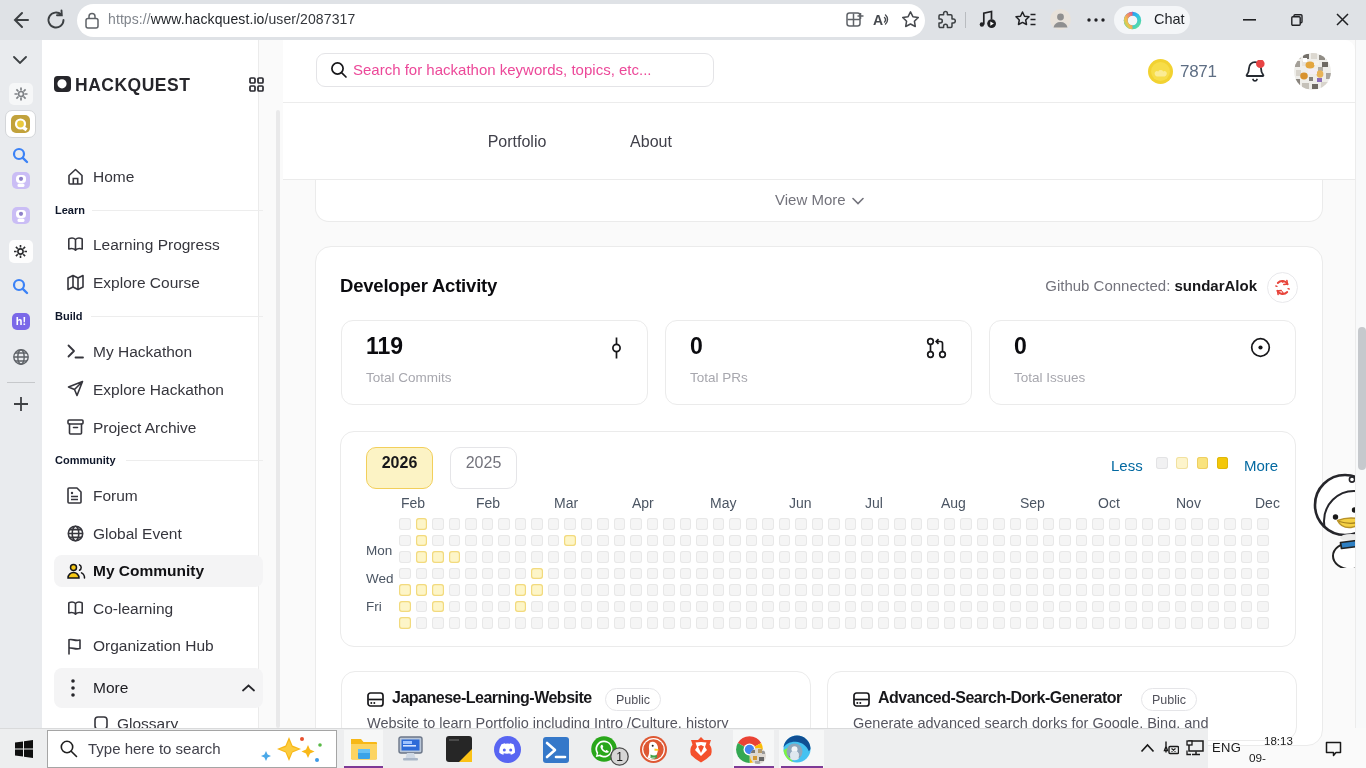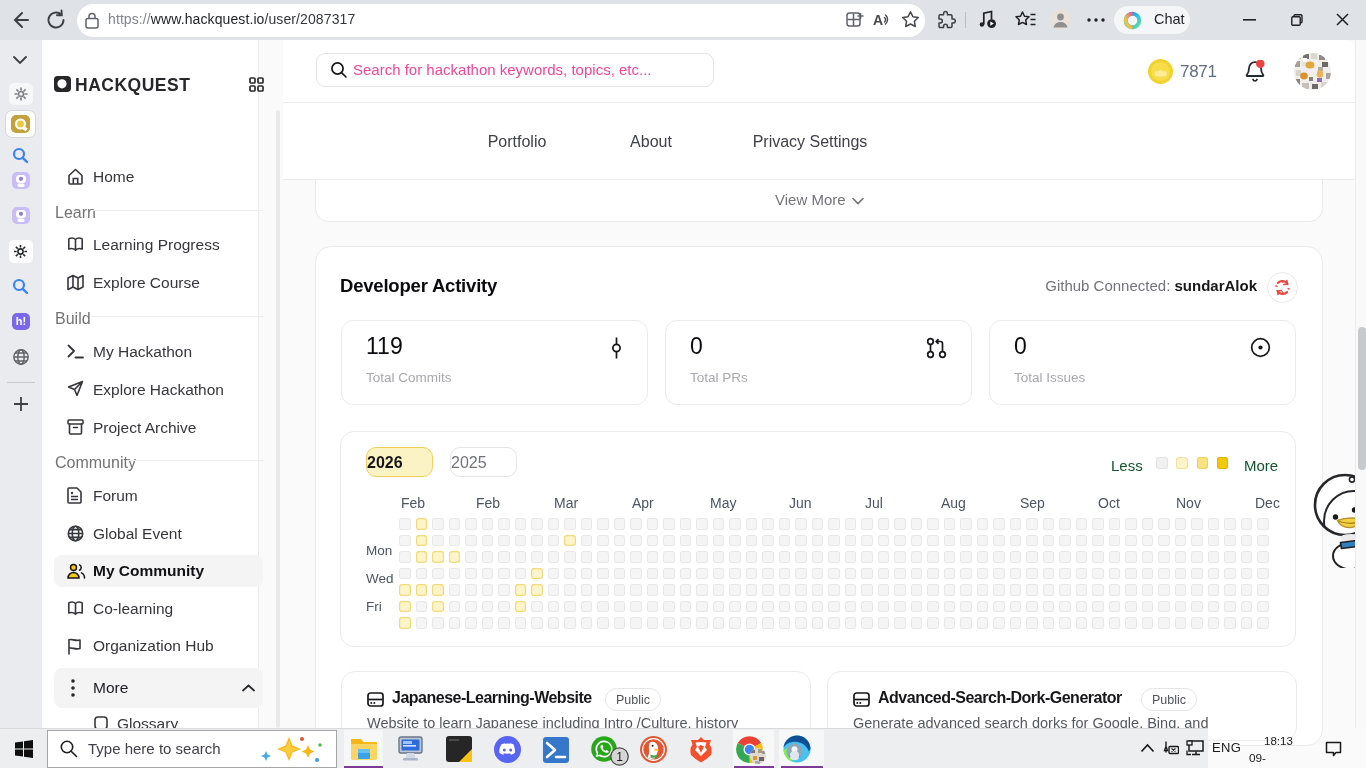--- a/index.html
+++ b/index.html
@@ -10,48 +10,48 @@
 #urlpill{position:absolute;left:77px;top:4px;width:848px;height:33px;background:#fff;border-radius:17px}
 #urltext{position:absolute;left:108px;top:11px;font-size:14px;color:#1d2025;letter-spacing:.1px}
 #urltext .gr{color:#80858c}
 #chatpill{position:absolute;left:1114px;top:6px;width:76px;height:28px;background:#f4f6f8;border-radius:14px}
 #chatpill span{position:absolute;left:40px;top:5px;font-size:14.5px;color:#1d2025}
 
 #strip{position:absolute;left:0;top:40px;width:42px;height:688px;background:#e9ebee}
 
 #sidebar{position:absolute;left:42px;top:40px;width:217px;height:688px;background:#fff;border-right:1px solid #ebebeb}
 .navtxt{position:absolute;left:51px;font-size:15.5px;color:#36363d;white-space:nowrap}
-.navlbl{position:absolute;left:13px;font-size:16px;font-weight:normal;color:#737373}
+.navlbl{position:absolute;left:13px;font-size:11px;font-weight:bold;color:#0f172a}
 .navline{position:absolute;height:1px;background:#ededed}
 .navpill{position:absolute;left:12px;width:209px;background:#f4f4f5;border-radius:8px}
 
 #header{position:absolute;left:283px;top:40px;width:1072px;height:63px;background:#fff;border-bottom:1px solid #ececec;border-top-right-radius:10px}
 #sbox{position:absolute;left:33px;top:13px;width:398px;height:34px;border:1px solid #e4e4e7;border-radius:9px}
 #sbox span{position:absolute;left:36px;top:7px;font-size:15px;color:#ec4899}
 #tabsrow{position:absolute;left:283px;top:103px;width:1072px;height:77px;background:#fff;border-bottom:1px solid #ebebeb}
 #ovpill{position:absolute;left:31px;top:18px;width:117px;height:42px;background:#f2f2f3;border-radius:10px;text-align:center;line-height:42px;font-size:16px;font-weight:bold;color:#17171a}
 .tab{position:absolute;top:18px;height:42px;line-height:42px;font-size:16px;color:#40404a}
 
 #main{position:absolute;left:283px;top:104px;width:1072px;height:624px;background:#fafafa}
 #vmcard{position:absolute;left:315px;top:180px;width:1008px;height:42px;background:#fff;border:1px solid #ebebeb;border-top:none;border-radius:0 0 14px 14px}
 #vmcard span{position:absolute;left:459px;top:11px;font-size:15px;color:#73737c}
 #devcard{position:absolute;left:315px;top:246px;width:1008px;height:500px;background:#fff;border:1px solid #ebebeb;border-radius:16px}
 #devttl{position:absolute;left:24px;top:28px;font-size:18.5px;font-weight:800;color:#0b0b0f;letter-spacing:-.2px}
 #ghline{position:absolute;right:65px;top:30px;font-size:15px;color:#73737c;white-space:nowrap}
 #ghline b{color:#17171a;font-weight:bold}
 #ghbtn{position:absolute;left:951px;top:25px;width:31px;height:31px;border:1px solid #e9e9ec;border-radius:50%}
 .statbox{position:absolute;top:73px;width:307px;height:85px;border:1px solid #ebebeb;border-radius:12px}
-.statbox .num{position:absolute;left:24px;top:12px;font-size:23px;font-weight:400;color:#0b0b0f}
+.statbox .num{position:absolute;left:24px;top:12px;font-size:23px;font-weight:700;color:#0b0b0f}
 .statbox .lab{position:absolute;left:24px;top:49px;font-size:13.5px;color:#a7a7ae}
 .statbox svg{position:absolute;right:24px;top:16px}
 #calbox{position:absolute;left:24px;top:184px;width:956px;height:216px;border:1px solid #ebebeb;border-radius:14px}
-.yrbtn{position:absolute;top:15px;width:67px;height:30px;border-radius:10px;text-align:left;line-height:29px;font-size:16px}
+.yrbtn{position:absolute;top:15px;width:67px;height:42px;border-radius:10px;text-align:center;line-height:29px;font-size:16px}
 #yr26{left:25px;background:#fcf3c5;border:1px solid #f2cf5b;color:#17171a;font-weight:bold}
 #yr25{left:109px;background:#fff;border:1px solid #e5e5e8;color:#73737c}
-.lg{position:absolute;top:25px;font-size:15px;color:#14532d}
+.lg{position:absolute;top:25px;font-size:15px;color:#0369a1}
 .lgsq{position:absolute;top:25px;width:11.5px;height:11.5px;border-radius:3px}
 .mon{position:absolute;top:63px;font-size:14px;color:#4b5563}
 .wd{position:absolute;left:25px;font-size:13.5px;color:#4b5563}
 #grid{position:absolute;left:58px;top:86px;display:grid;grid-template-columns:repeat(53,11.5px);grid-template-rows:repeat(7,11.5px);gap:5px;grid-auto-flow:row}
 #grid i{width:11.5px;height:11.5px;border-radius:3px;display:block}
 .cg{background:#f5f5f5;box-shadow:inset 0 0 0 1px #e8e8e8}
 .cy{background:#fdf5c8;box-shadow:inset 0 0 0 1.2px #f2da7e}
 .repo{position:absolute;top:424px;width:470px;height:70px;background:#fff;border:1px solid #ebebeb;border-radius:14px}
 .repo .ttl{position:absolute;left:50px;top:17px;font-size:16px;font-weight:800;color:#17171a;letter-spacing:-.5px;white-space:nowrap}
 .repo .pub{position:absolute;top:16px;height:23px;line-height:23px;padding:0 10px;border:1px solid #e5e5e8;border-radius:12px;font-size:12.5px;color:#52525b}
@@ -345,21 +345,20 @@
         <rect x="14" y="16" width="9" height="5" fill="#f3eef5"></rect>
         <rect x="23" y="25" width="5" height="4" fill="#8a6cb8"></rect>
         <rect x="9" y="5" width="4" height="4" fill="#fff"></rect>
         <rect x="20" y="8" width="5" height="4" fill="#f5f2ec"></rect>
       </g>
     </svg>
 </div>
 <div id="tabsrow">
  <div class="tab" style="left:234px;transform:translateX(-50%)">Portfolio</div>
  <div class="tab" style="left:368px;transform:translateX(-50%)">About</div>
- <div class="tab" style="left:527px;transform:translateX(-50%)">Privacy Settings</div>
 </div>
 <div id="vmcard">
     <span>View More</span>
     <svg class="abs" style="left:536px;top:17px" width="12" height="8" viewBox="0 0 12 8">
       <path d="M1 1.5 L6 6.5 L11 1.5" stroke="#73737c" stroke-width="1.6" fill="none" stroke-linecap="round"></path>
     </svg>
   </div>
 <div id="devcard">
  <div id="devttl">Developer Activity</div>
  <div id="ghline">Github Connected: <b>sundarAlok</b></div>
@@ -801,21 +800,21 @@
  </div>
  <div class="repo" style="left:25px">
   <svg class="abs" style="left:25px;top:20px" width="17" height="15" viewBox="0 0 17 15">
         <rect x="1" y="1" width="15" height="13" rx="2.5" fill="none" stroke="#17171a" stroke-width="1.7"></rect>
         <path d="M1.5 7.5 h14" stroke="#17171a" stroke-width="1.7"></path>
         <circle cx="4.3" cy="11" r="1" fill="#17171a"></circle>
         <circle cx="7.3" cy="11" r="1" fill="#17171a"></circle>
       </svg>
   <div class="ttl">Japanese-Learning-Website</div>
   <div class="pub" style="left:263px">Public</div>
-  <div class="dsc">Website to learn Japanese including Intro /Culture, history</div>
+  <div class="dsc">Website to learn Portfolio including Intro /Culture, history</div>
  </div>
  <div class="repo" style="left:511px">
   <svg class="abs" style="left:25px;top:20px" width="17" height="15" viewBox="0 0 17 15">
         <rect x="1" y="1" width="15" height="13" rx="2.5" fill="none" stroke="#17171a" stroke-width="1.7"></rect>
         <path d="M1.5 7.5 h14" stroke="#17171a" stroke-width="1.7"></path>
         <circle cx="4.3" cy="11" r="1" fill="#17171a"></circle>
         <circle cx="7.3" cy="11" r="1" fill="#17171a"></circle>
       </svg>
   <div class="ttl">Advanced-Search-Dork-Generator</div>
   <div class="pub" style="left:313px">Public</div>

